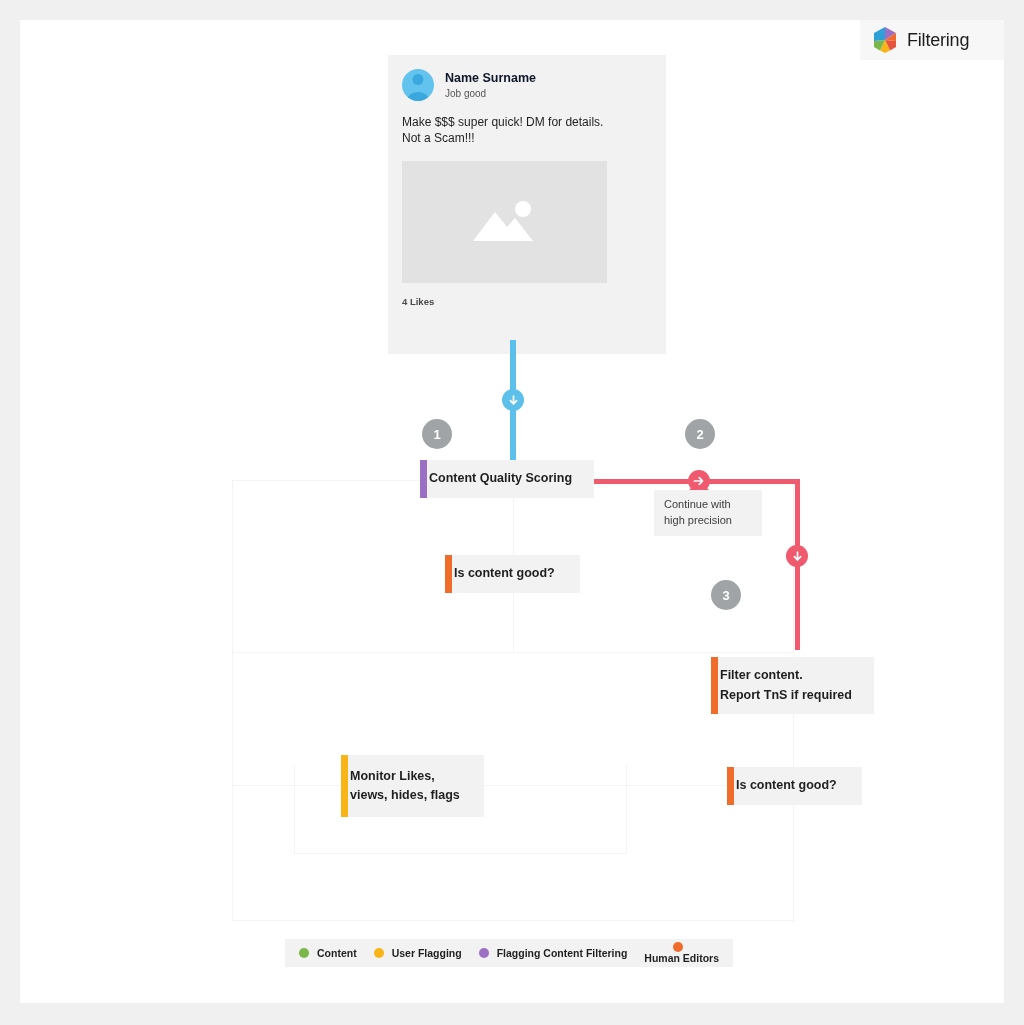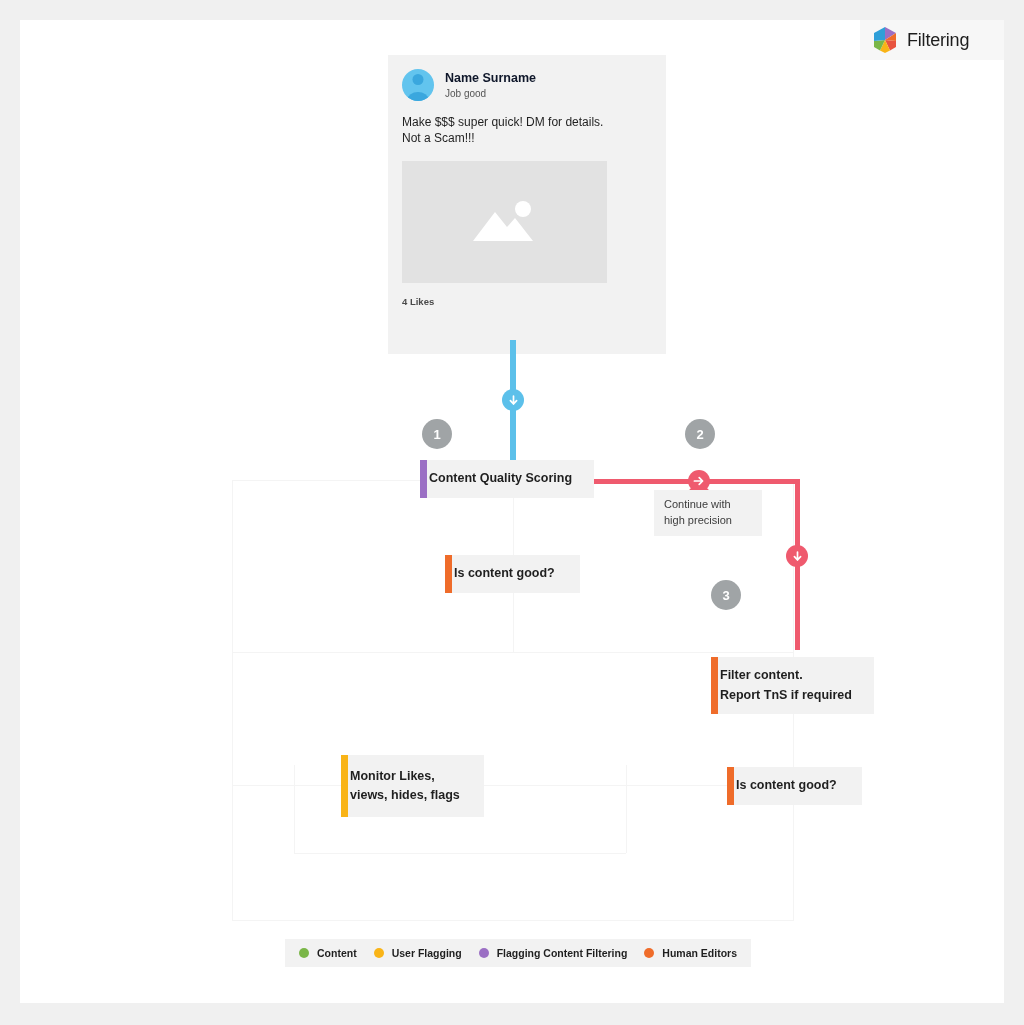--- a/index.html
+++ b/index.html
@@ -161,21 +161,21 @@
   .legend {
     position: absolute;
     background: #f2f2f2;
     height: 28px;
     display: flex;
     align-items: center;
     padding: 0 14px;
     box-sizing: border-box;
   }
   .legend-item { display: flex; align-items: center; margin-right: 17px; }
-  .legend-item:last-child { margin-right: 0; }
+  .legend-item:last-child { margin-right: 0; flex-direction: column; }
   .legend-dot { width: 10px; height: 10px; border-radius: 50%; margin-right: 8px; flex: none; }
   .legend-text { font-size: 10.5px; font-weight: bold; color: #1f1f1f; white-space: nowrap; }
 </style>
 </head>
 <body>
 
 <div id="root">
   <div class="panel">
 
     <div class="brand-bar">

